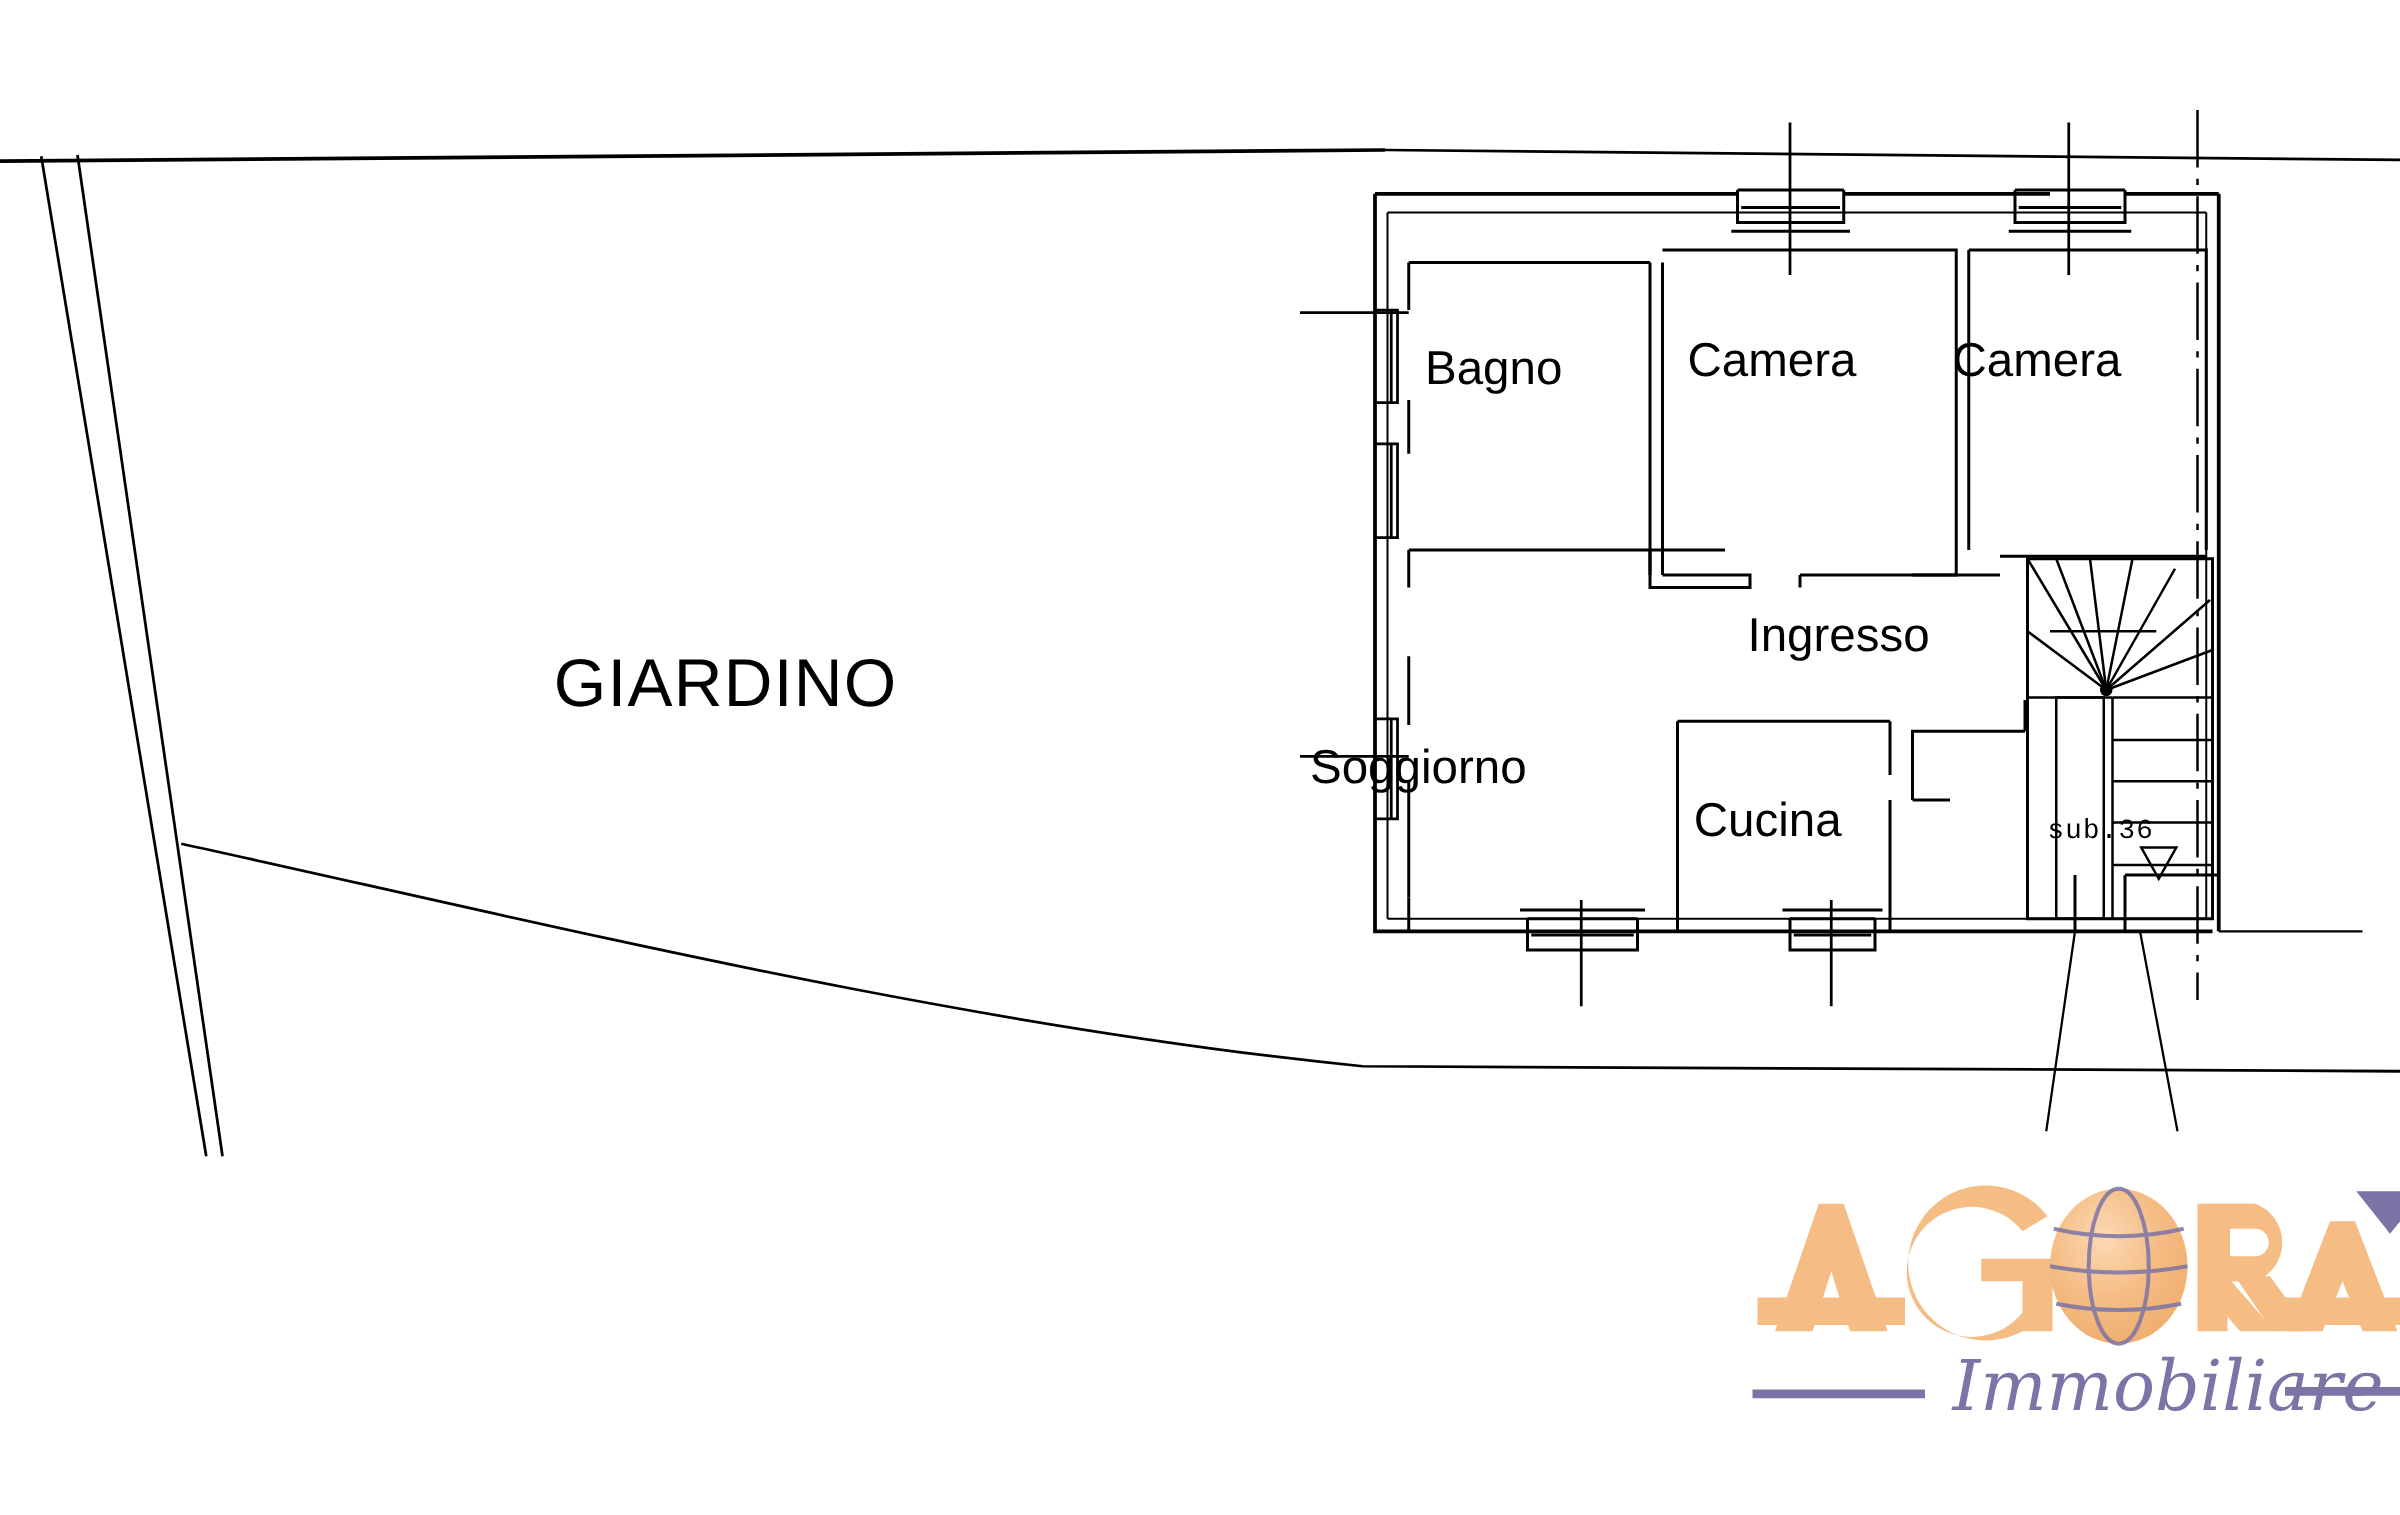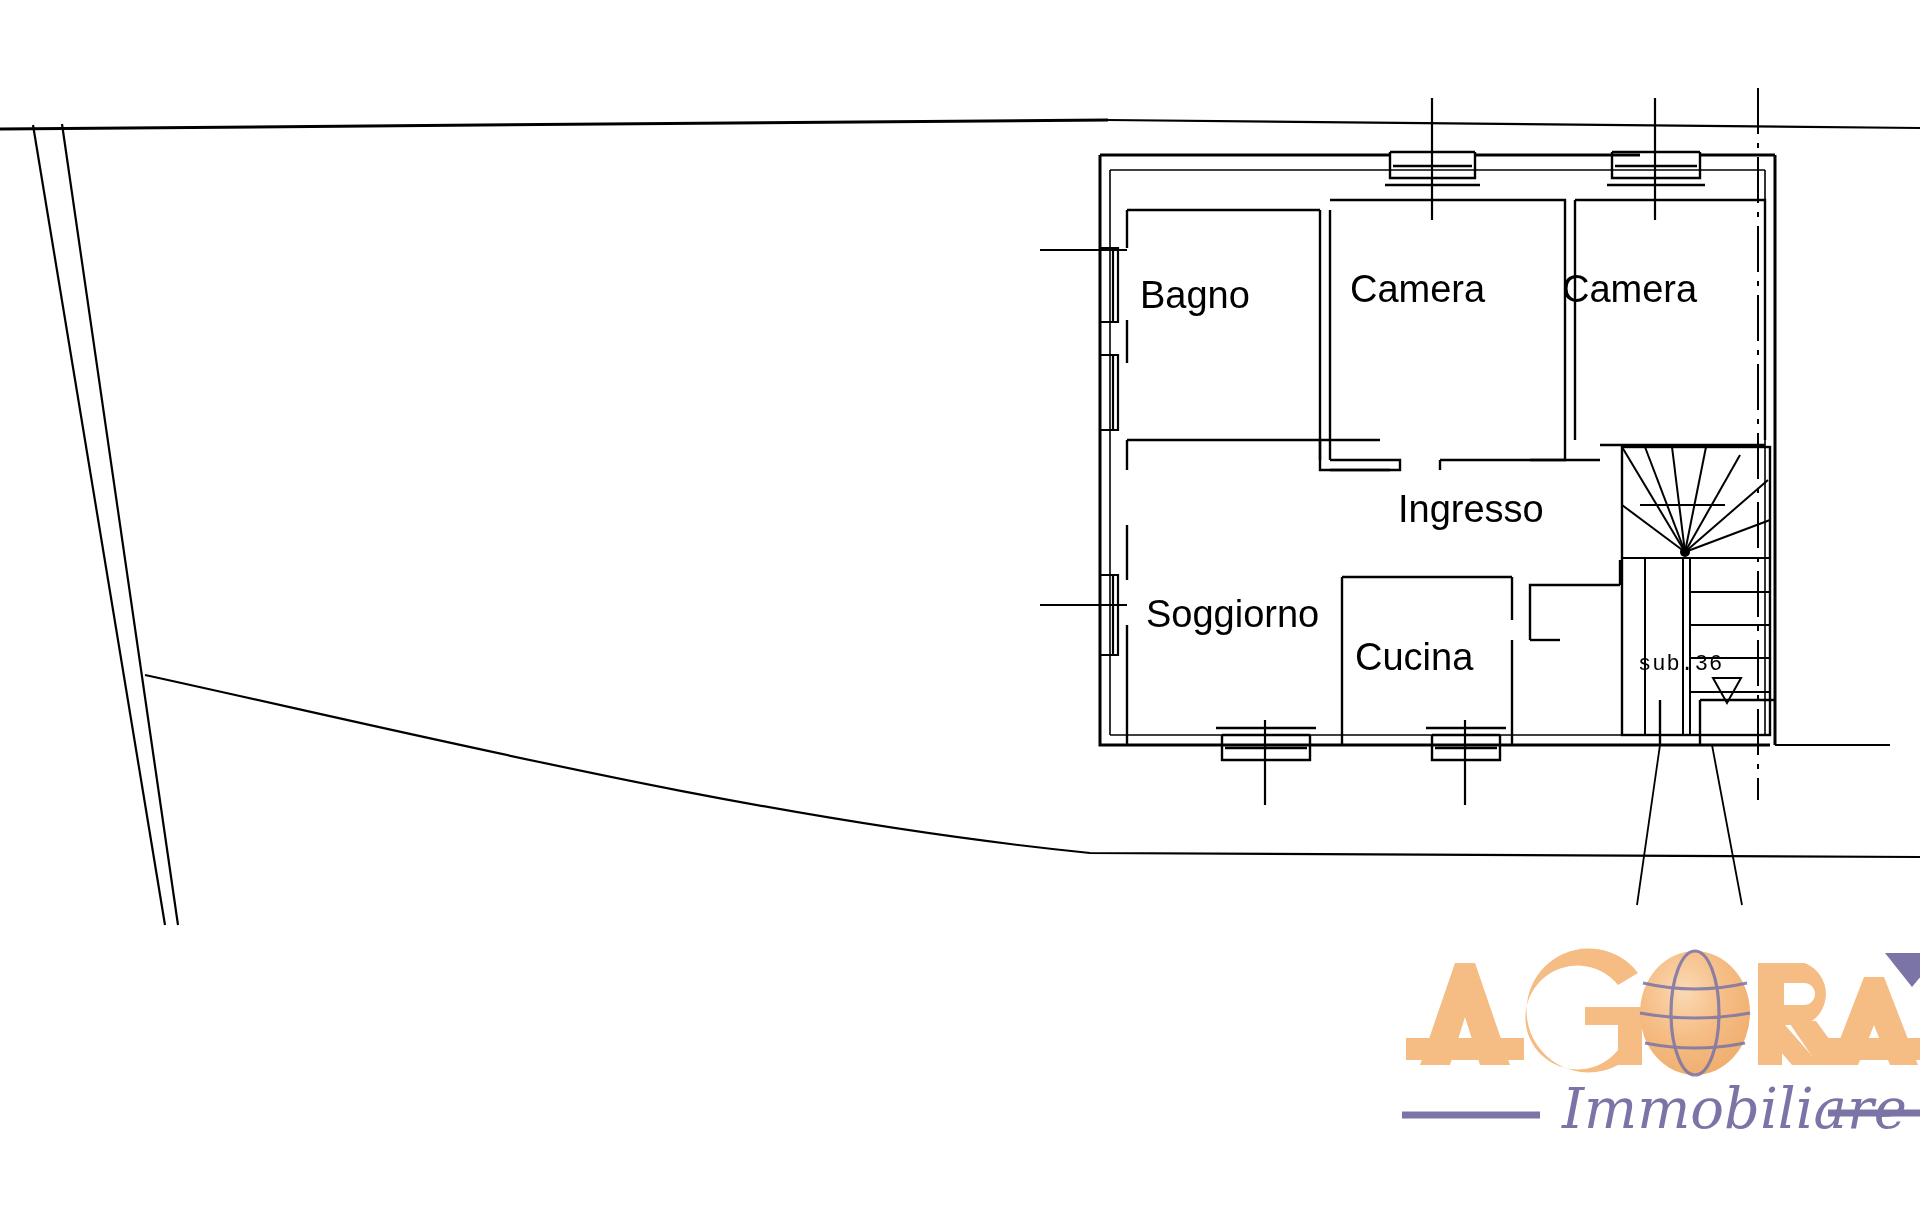--- a/index.html
+++ b/index.html
@@ -213,30 +213,31 @@
       <line x1="1758" y1="88" x2="1758" y2="800" stroke="#000000" stroke-width="2" stroke-dasharray="46 9 5 9"></line>
     </g>
 
     <g fill="none" stroke="#000000" stroke-width="1.8">
       <line x1="1660" y1="745" x2="1637" y2="905"></line>
       <line x1="1712" y1="745" x2="1742" y2="905"></line>
       <line x1="1775" y1="745" x2="1890" y2="745"></line>
     </g>
   </svg>
 
+  <div class="room-label garden-label" style="left:443px; top:520px;">GIARDINO</div>
 
   <div class="room-label rm" style="left:1140px; top:276px;">Bagno</div>
 
   <div class="room-label rm" style="left:1350px; top:270px;">Camera</div>
 
   <div class="room-label rm" style="left:1562px; top:270px;">Camera</div>
 
   <div class="room-label rm" style="left:1398px; top:490px;">Ingresso</div>
 
-  <div class="room-label rm" style="left:1146px; top:595px;">Soggiorno</div>
+  <div class="room-label rm" style="left:1048px; top:595px;">Soggiorno</div>
 
   <div class="room-label rm" style="left:1355px; top:638px;">Cucina</div>
 
   <div class="room-label sub-label" style="left:1638px; top:654px;font-family:Liberation Mono, monospace;">sub.36</div>
 
   <div id="logo">
     <svg viewBox="0 0 560 220">
       <defs>
         <radialGradient id="globeGrad" cx="40%" cy="32%" r="72%">
           <stop offset="0%" stop-color="#FBD9B4"></stop>

